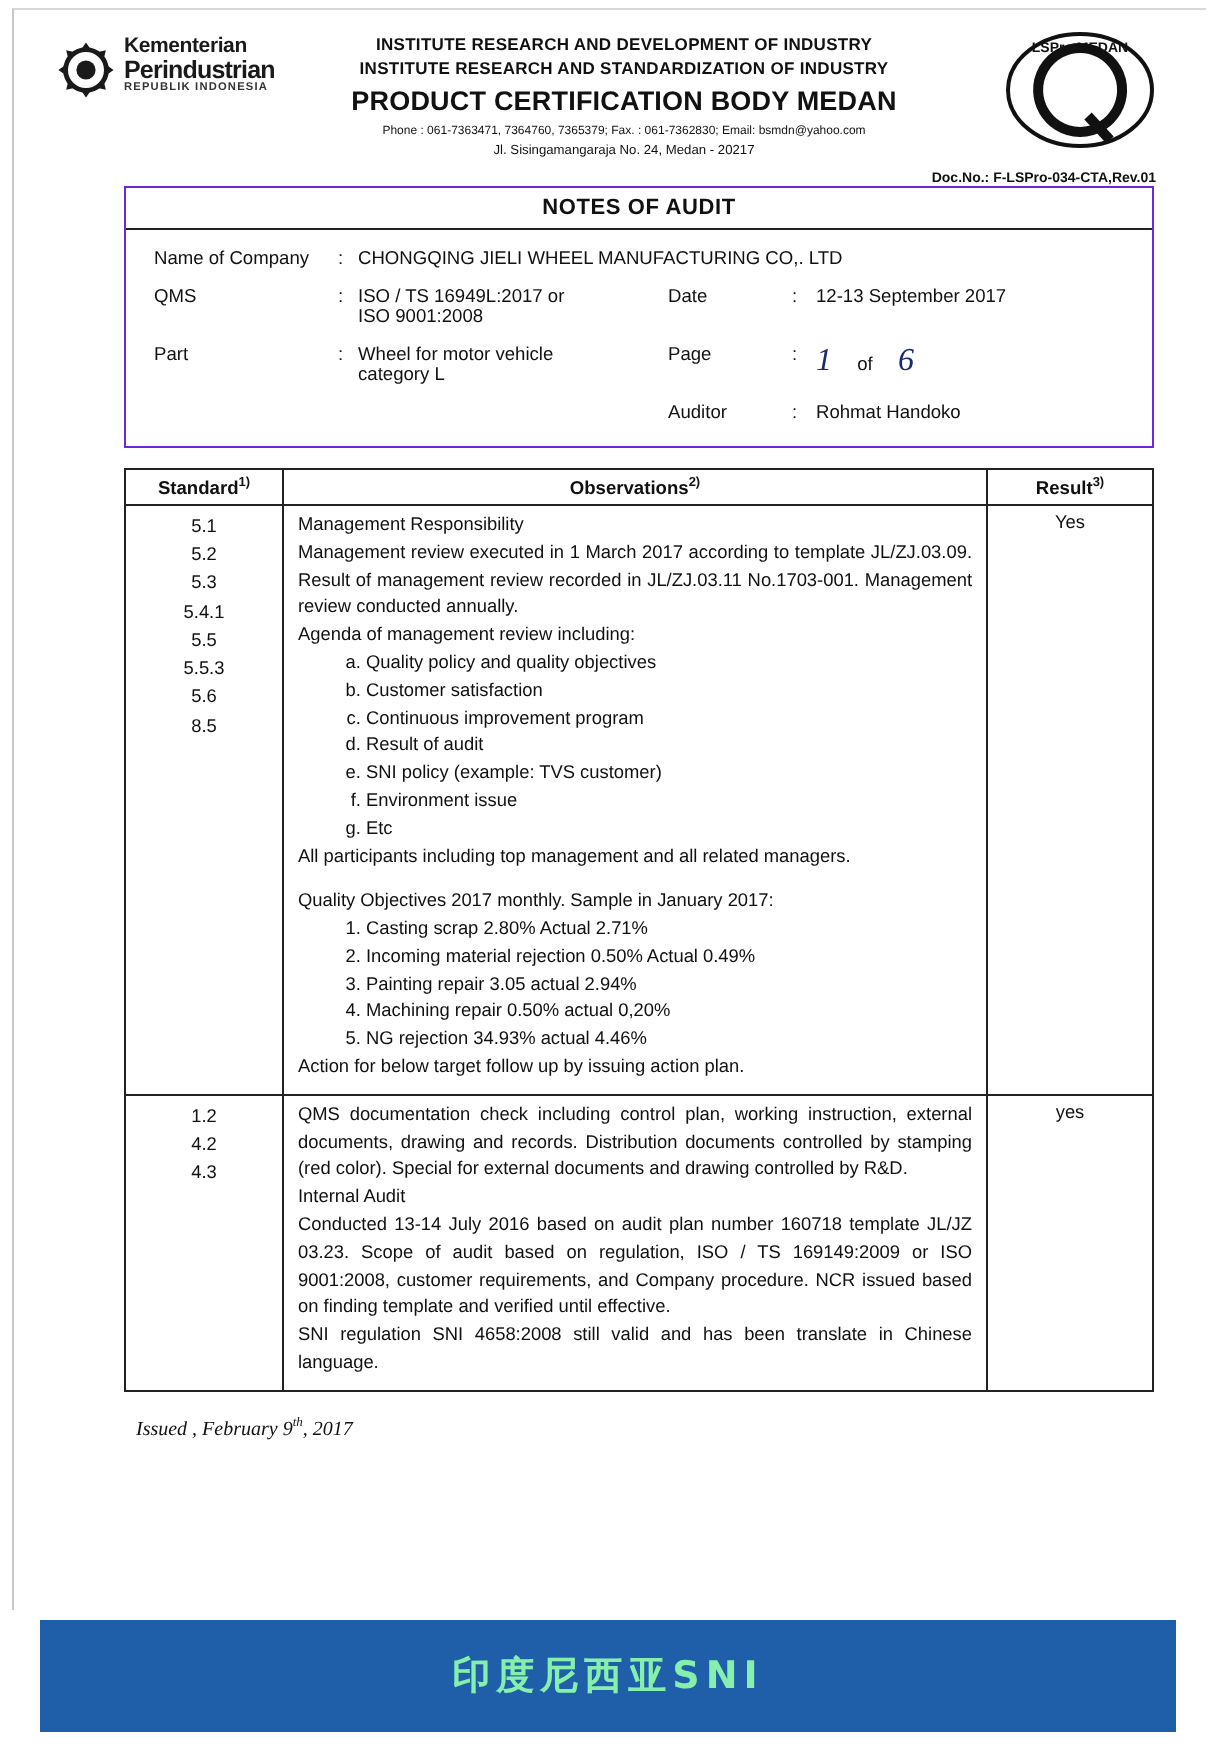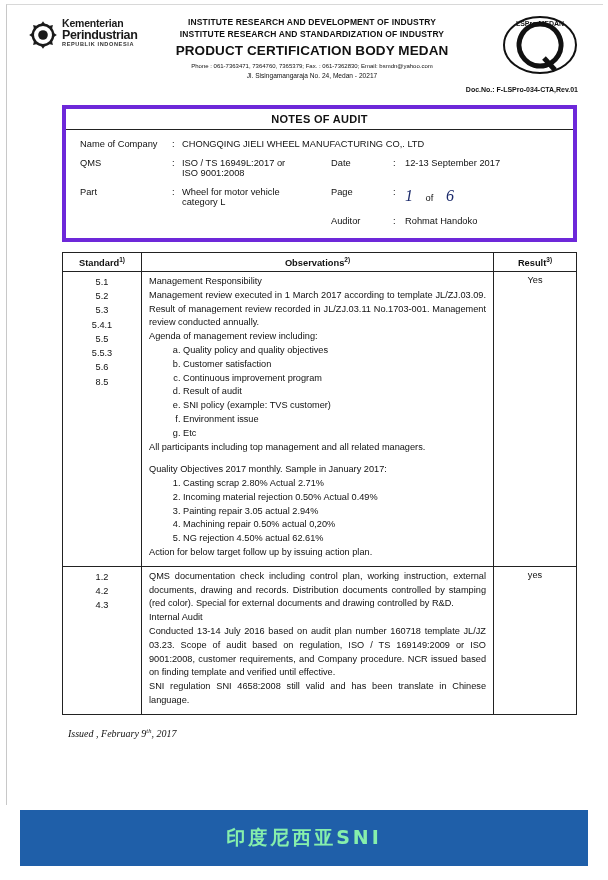--- a/index.html
+++ b/index.html
@@ -120,22 +120,22 @@
   .docno {
     text-align: right;
     font-size: 7px;
     font-weight: bold;
     margin-top: 6px;
     padding-right: 2px;
   }
 
   
   .notes-box {
-    border: 4px solid #6d28d9;
-    margin-top: 12px;
+    border: 1px solid #6d28d9;
+    margin-top: 0;
     margin-left: 34px;
     width: 515px;
     box-sizing: border-box;
   }
   .notes-title {
     text-align: center;
     font-size: 11px;
     font-weight: bold;
     padding: 4px 0 4px;
     border-bottom: 1px solid #222;
@@ -398,21 +398,21 @@
               <li>Etc</li>
             </ol>
             <div>All participants including top management and all related managers.</div>
             <div class="gap"></div>
             <div>Quality Objectives 2017 monthly. Sample in January 2017:</div>
             <ol class="ol-num">
               <li>Casting scrap 2.80% Actual 2.71%</li>
               <li>Incoming material rejection 0.50% Actual 0.49%</li>
               <li>Painting repair 3.05 actual 2.94%</li>
               <li>Machining repair 0.50% actual 0,20%</li>
-              <li>NG rejection 4.50% actual 62.61%</li>
+              <li>NG rejection 34.93% actual 4.46%</li>
             </ol>
             <div>Action for below target follow up by issuing action plan.</div>
           </td>
           <td class="res">Yes</td>
         </tr>
 
         <tr>
           <td class="std">
             <div>1.2</div>
             <div>4.2</div>

